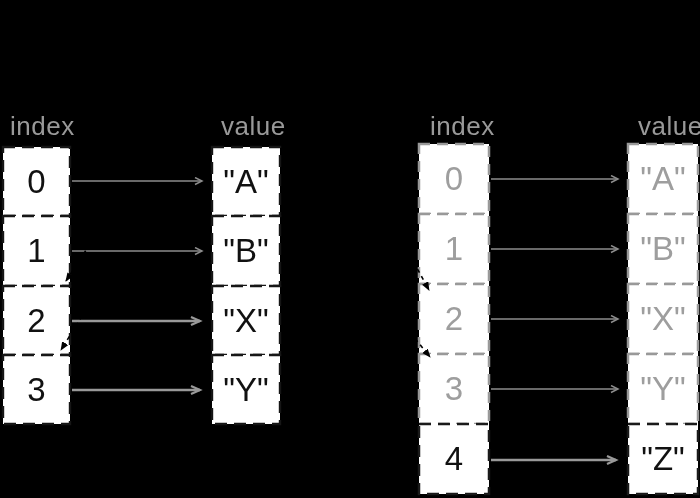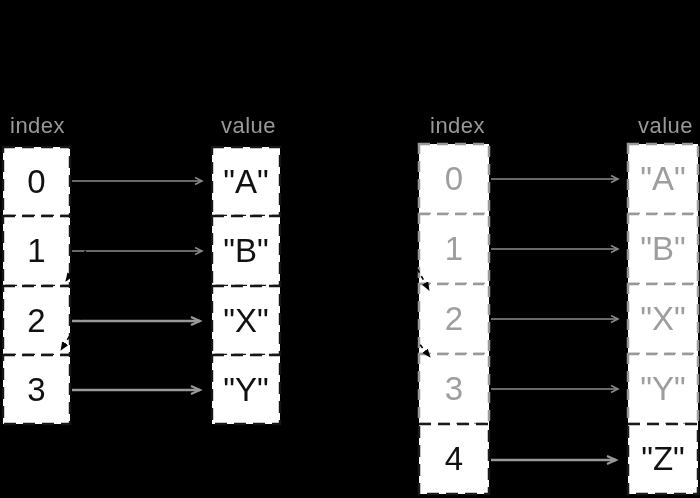--- a/index.html
+++ b/index.html
@@ -4,21 +4,21 @@
 <style>
   html,body{margin:0;padding:0;}
   body{
     width:700px;height:498px;overflow:hidden;position:relative;
     background:#000000;
     font-family:"Liberation Sans", sans-serif;
   }
   #stage{position:absolute;left:0;top:0;width:700px;height:498px;}
   svg.layer{position:absolute;left:0;top:0;}
   .lbl{
-    position:absolute;font-size:22px;line-height:22px;color:#999999;
+    position:absolute;font-size:26px;line-height:22px;color:#999999;
     letter-spacing:0.5px;
   }
   .cell{
     position:absolute;display:flex;align-items:center;justify-content:center;
     font-size:33px;
   }
   .t-dark{color:#111111;}
   .t-gray{color:#9e9e9e;}
 </style>
 </head>

